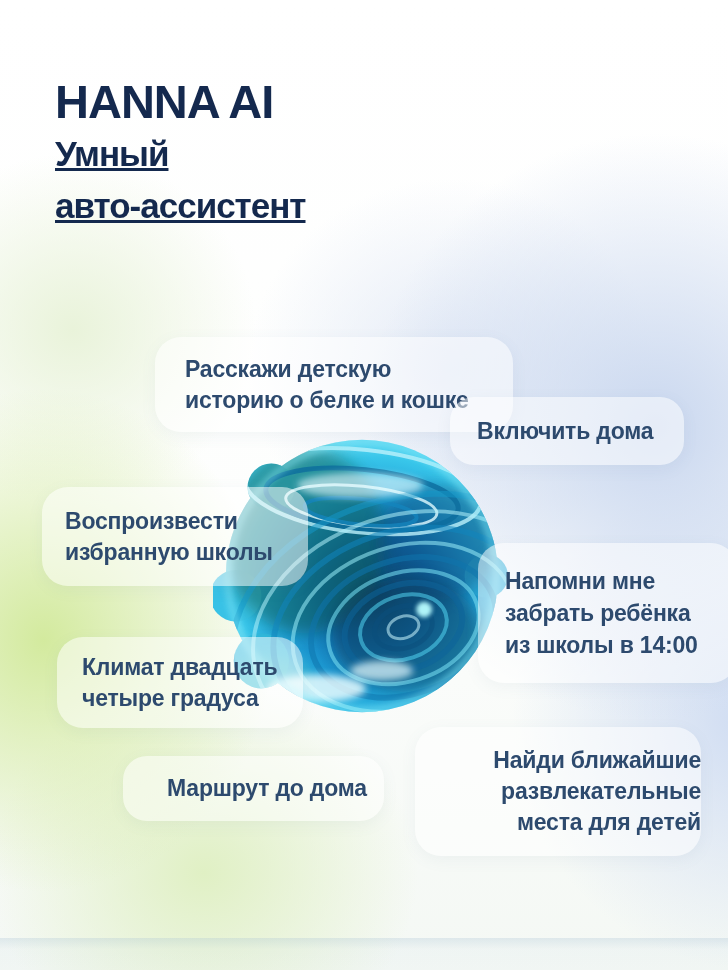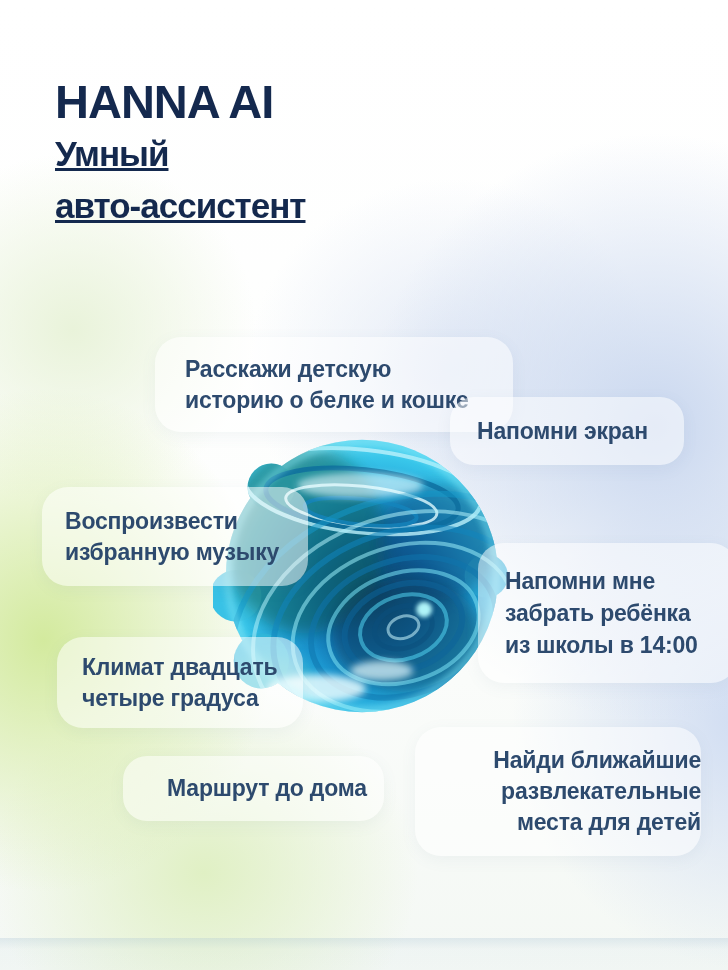--- a/index.html
+++ b/index.html
@@ -132,26 +132,26 @@
       </g>
     </svg>
   </div>
 
   <div class="bubble b-story">
     <div class="line">Расскажи детскую</div>
     <div class="line">историю о белке и кошке</div>
   </div>
 
   <div class="bubble b-screen">
-    <div class="line">Напомни экран</div>
+    <div class="line">Включить дома</div>
   </div>
 
   <div class="bubble b-music">
     <div class="line">Воспроизвести</div>
-    <div class="line">избранную музыку</div>
+    <div class="line">избранную школы</div>
   </div>
 
   <div class="bubble b-reminder">
     <div class="line">Напомни мне</div>
     <div class="line">забрать ребёнка</div>
     <div class="line">из школы в 14:00</div>
   </div>
 
   <div class="bubble b-climate">
     <div class="line">Климат двадцать</div>

